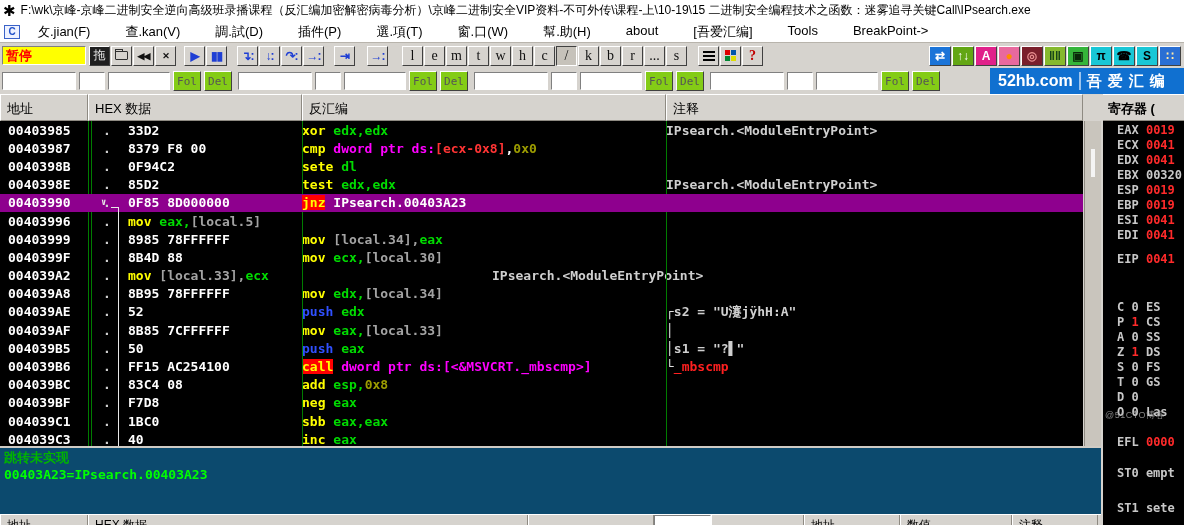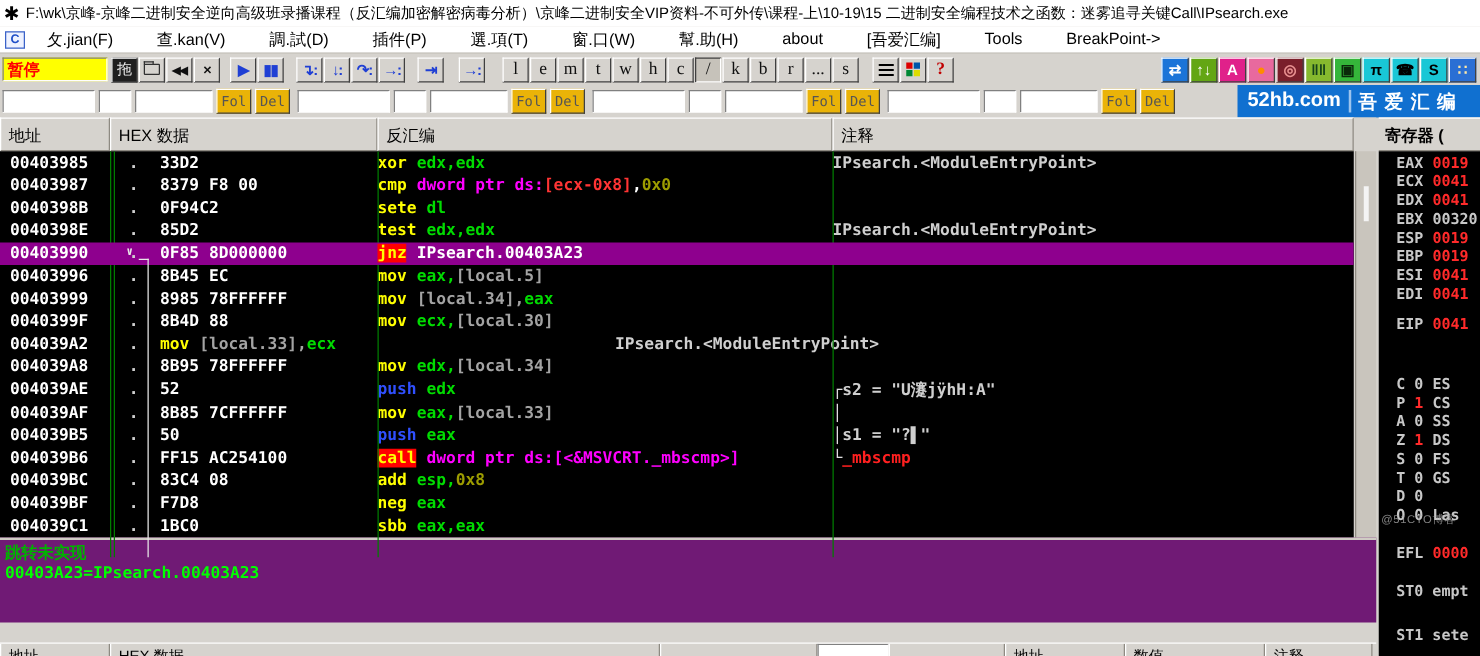--- a/index.html
+++ b/index.html
@@ -40,21 +40,21 @@
   #tb-spacer { flex:1; }
   .pbtn { width:22px; height:20px; border:1px solid; border-color:#fff #404040 #404040 #fff; margin-right:1px;
     display:flex; align-items:center; justify-content:center; font-size:12px; font-weight:bold; flex:none; overflow:hidden; }
 
   
   #toolbar2 { position:absolute; left:0; top:68px; width:1184px; height:26px; background:#d6d3ce;
     display:flex; align-items:center; padding-left:2px; }
   .t2grp { display:flex; align-items:center; margin-right:3px; }
   .t2in { height:18px; background:#fff; border:1px solid; border-color:#808080 #fff #fff #808080; margin-right:3px; }
   .t2a { width:74px; } .t2b { width:26px; } .t2c { width:62px; }
-  .t2btn { width:28px; height:20px; background:#eab308; border:1px solid; border-color:#fff #404040 #404040 #fff;
+  .t2btn { width:28px; height:20px; background:#84cc16; border:1px solid; border-color:#fff #404040 #404040 #fff;
     font-family:"DejaVu Sans Mono",monospace; font-size:11px; color:#555; display:flex; align-items:center;
     justify-content:center; margin-right:3px; }
   #banner { position:absolute; right:0; top:68px; height:26px; width:194px; background:#1070d0; display:flex; align-items:center; overflow:hidden; }
   #banner-site { color:#fff; font-weight:bold; font-size:16px; padding:0 6px 0 8px; border-right:2px solid #9cc4ee;text-align:right; }
   #banner-name { color:#fff; font-weight:bold; font-size:15px; letter-spacing:6px; padding-left:6px; white-space:nowrap; }
 
   
   #cpu { position:absolute; left:0; top:94px; width:1184px; height:431px; }
   #dhead { position:absolute; left:0; top:0; width:1101px; height:27px; background:#d6d3ce; display:flex; }
   .hcell { height:27px; border-right:1px solid #8e8a82; border-left:1px solid #fff; border-top:1px solid #fff;
@@ -72,21 +72,21 @@
   .sy{color:#ffff00}.sg{color:#00dc00}.scy{color:#a3a3a3}.smg{color:#ff00ff}.srd{color:#ff3434}
   .sol{color:#9c9c00}.swh{color:#fff}.sbl{color:#3050ff}.scm{color:#cfcfcf}.scr{color:#ff2020}.sbr{color:#e0e0e0}
   .shl{color:#ffff00;background:#ff0000}
   #jump-overlay { position:absolute; z-index:3; left:0; top:0; width:100%; height:100%; pointer-events:none; }
   #jv { position:absolute; left:118px; top:86px; bottom:0; width:1px; background:#e8e8e8; }
   #jh { position:absolute; left:111px; top:86px; width:8px; height:1px; background:#e8e8e8; }
   #jm { position:absolute; left:101px; top:76px; color:#e8e8e8; font-size:9px; font-family:"DejaVu Sans Mono",monospace; }
   #dscroll { position:absolute; left:1084px; top:27px; width:17px; height:325px; background:#c9c5bd;
     border-left:1px solid #8e8a82; }
   #dthumb { position:absolute; left:6px; top:28px; width:4px; height:28px; background:#f4f4f4; }
-  #infopane { position:absolute; left:0; top:336px; width:1101px; height:68px; background:#701a75;
+  #infopane { position:absolute; left:0; top:352px; width:1101px; height:68px; background:#0c4a6e;
     border-top:2px solid #cfcbc4; font-family:"DejaVu Sans Mono",monospace; font-size:13px; padding:1px 4px; }
   #info1 { color:#00b400; font-weight:bold; }
   #info2 { color:#00ff00; font-weight:bold; }
   #strip { position:absolute; left:0; top:420px; width:1101px; height:11px; background:#d6d3ce;
     display:flex; overflow:hidden; border-top:1px solid #fff; }
   .scell { height:22px; border-right:1px solid #8e8a82; border-left:1px solid #fff; font-size:12px; color:#000;
     padding:2px 0 0 6px; white-space:nowrap; flex:none; background:#d6d3ce; }
   .scell.white { background:#fff; border-color:#808080 #fff #fff #808080; border-style:solid; border-width:1px; }
 
   
@@ -265,21 +265,20 @@
         <div class="drow hl">
           <span class="c-addr">00403990</span>
           <span class="c-dot">.</span>
           <span class="c-hex">0F85 8D000000</span>
           <span class="c-asm"><span class="shl">jnz</span><span class="swh"> IPsearch.00403A23</span></span>
           <span class="c-cmt"></span>
         </div>
         <div class="drow">
           <span class="c-addr">00403996</span>
           <span class="c-dot">.</span>
-          <span class="c-hex">8B45 EC</span>
           <span class="c-asm"><span class="sy">mov </span><span class="sg">eax,</span><span class="scy">[local.5]</span></span>
           <span class="c-cmt"></span>
         </div>
         <div class="drow">
           <span class="c-addr">00403999</span>
           <span class="c-dot">.</span>
           <span class="c-hex">8985 78FFFFFF</span>
           <span class="c-asm"><span class="sy">mov </span><span class="scy">[local.34],</span><span class="sg">eax</span></span>
           <span class="c-cmt"></span>
         </div>

